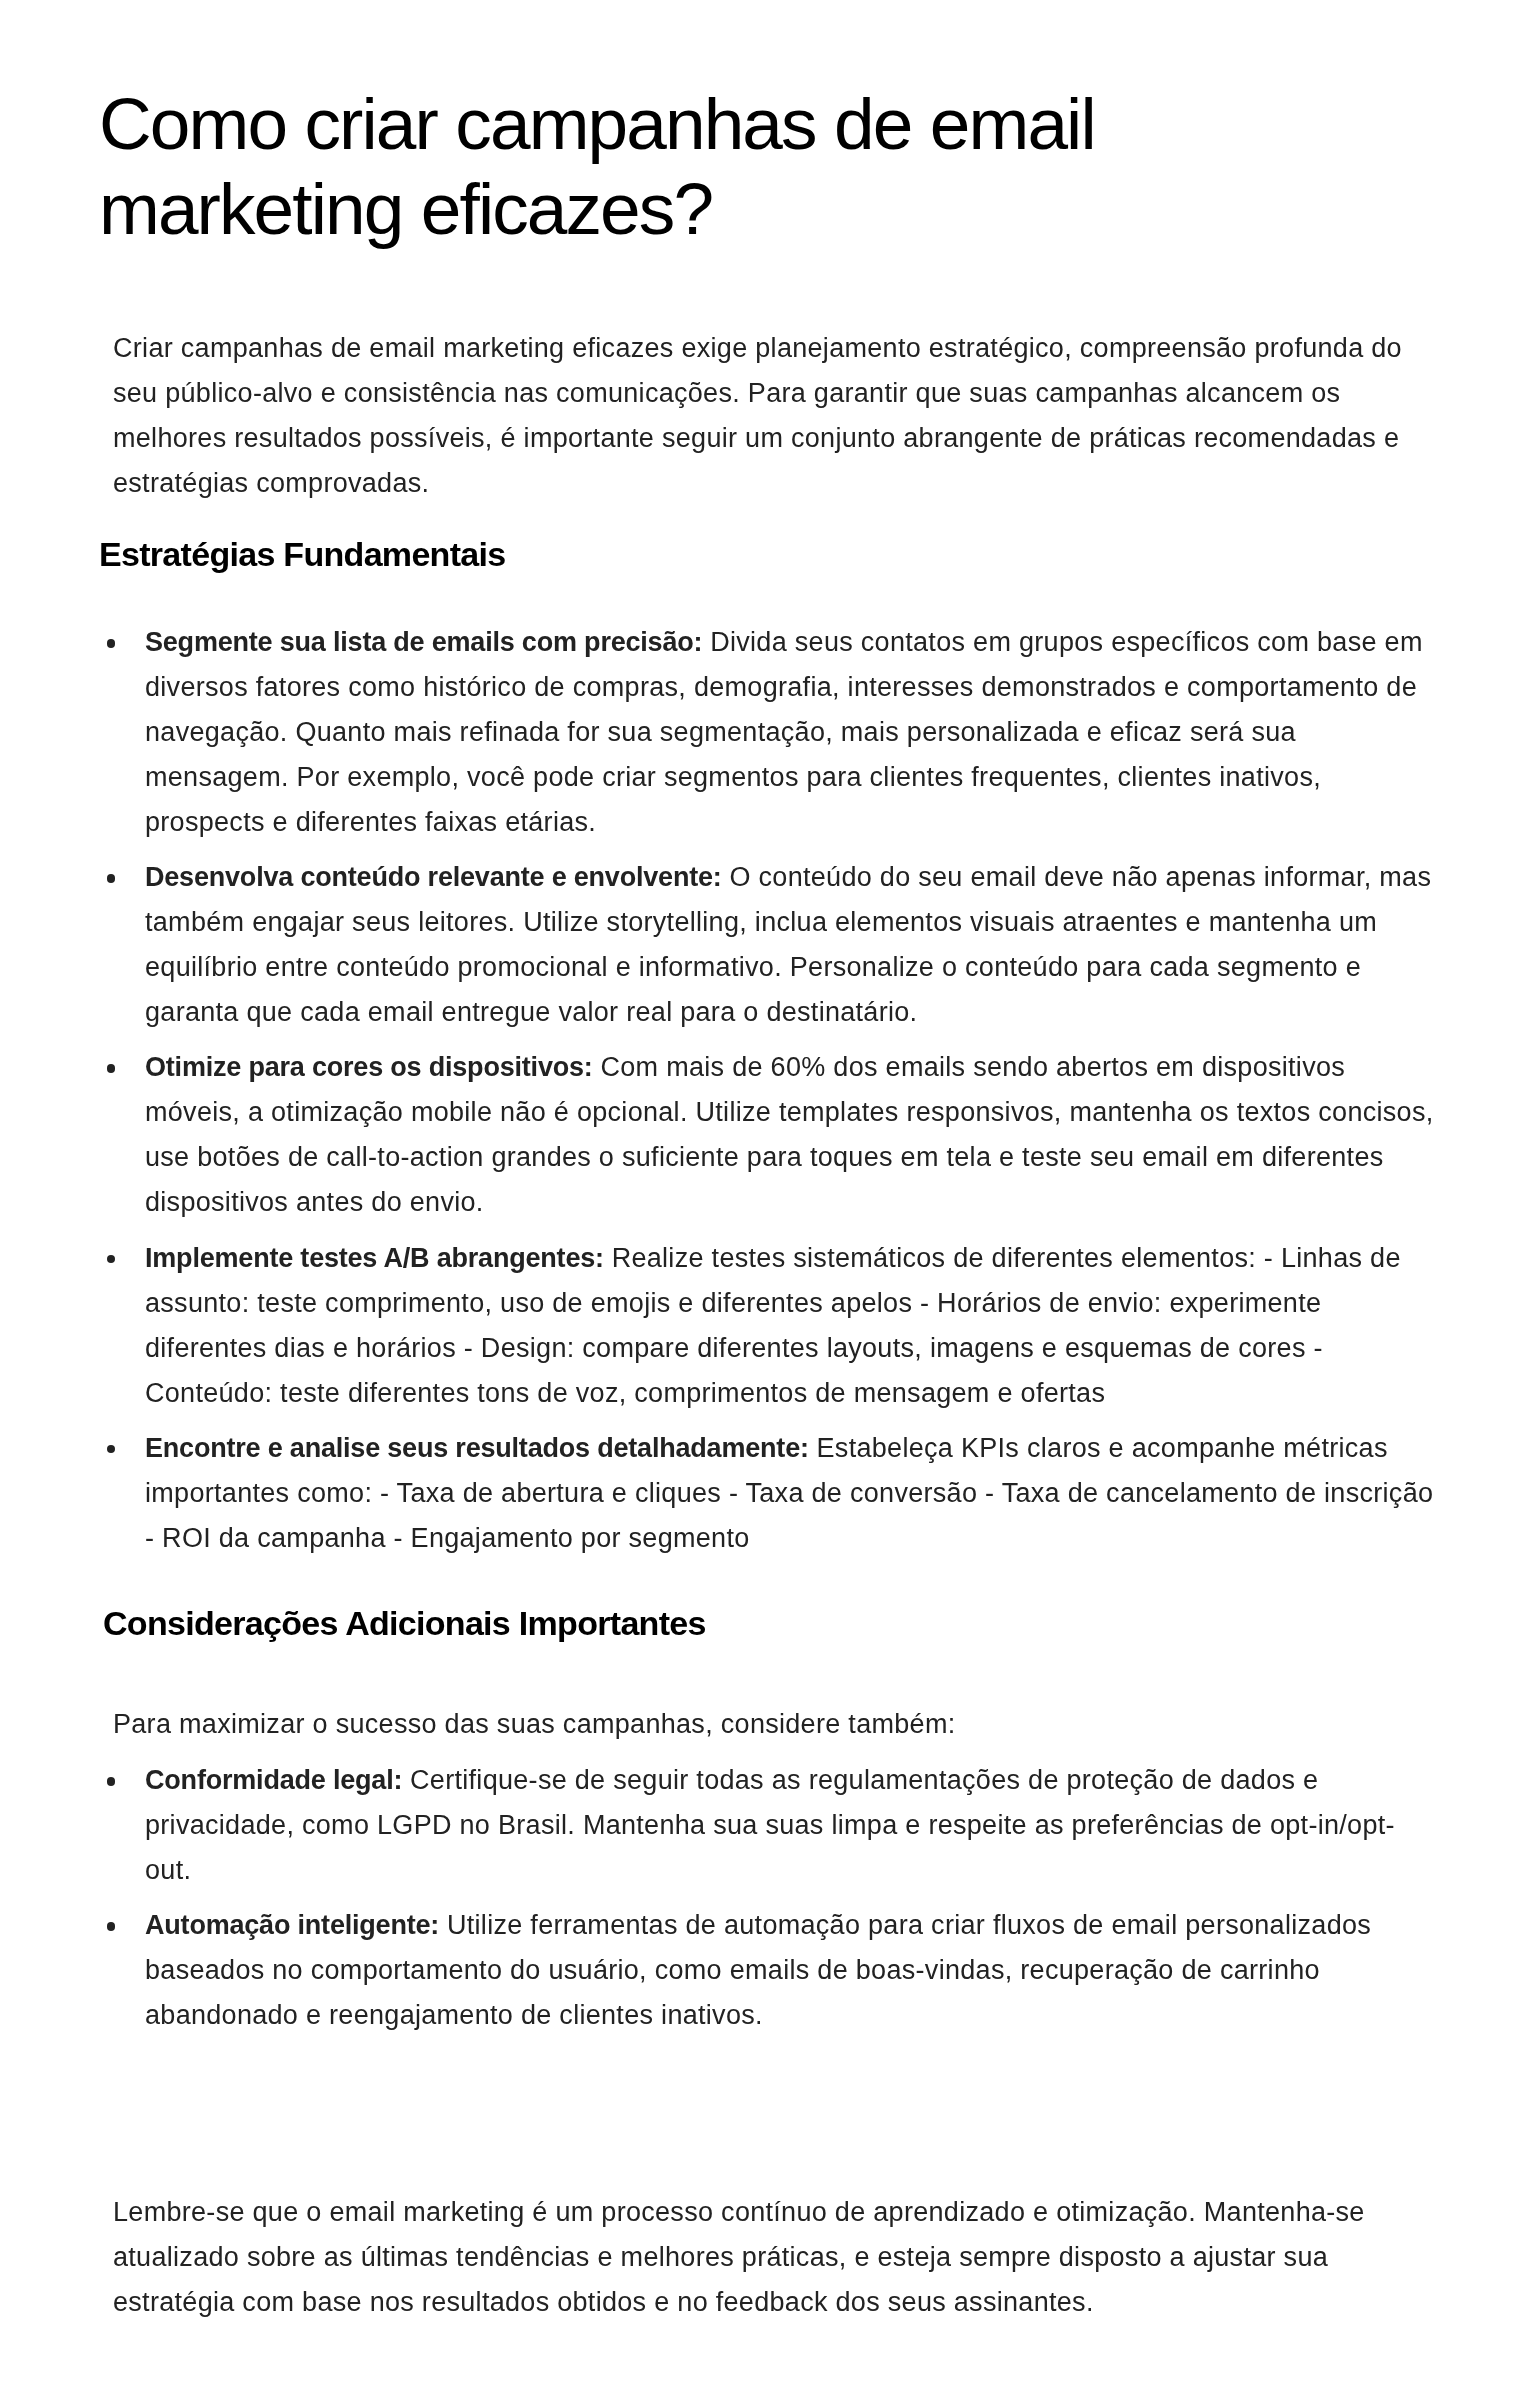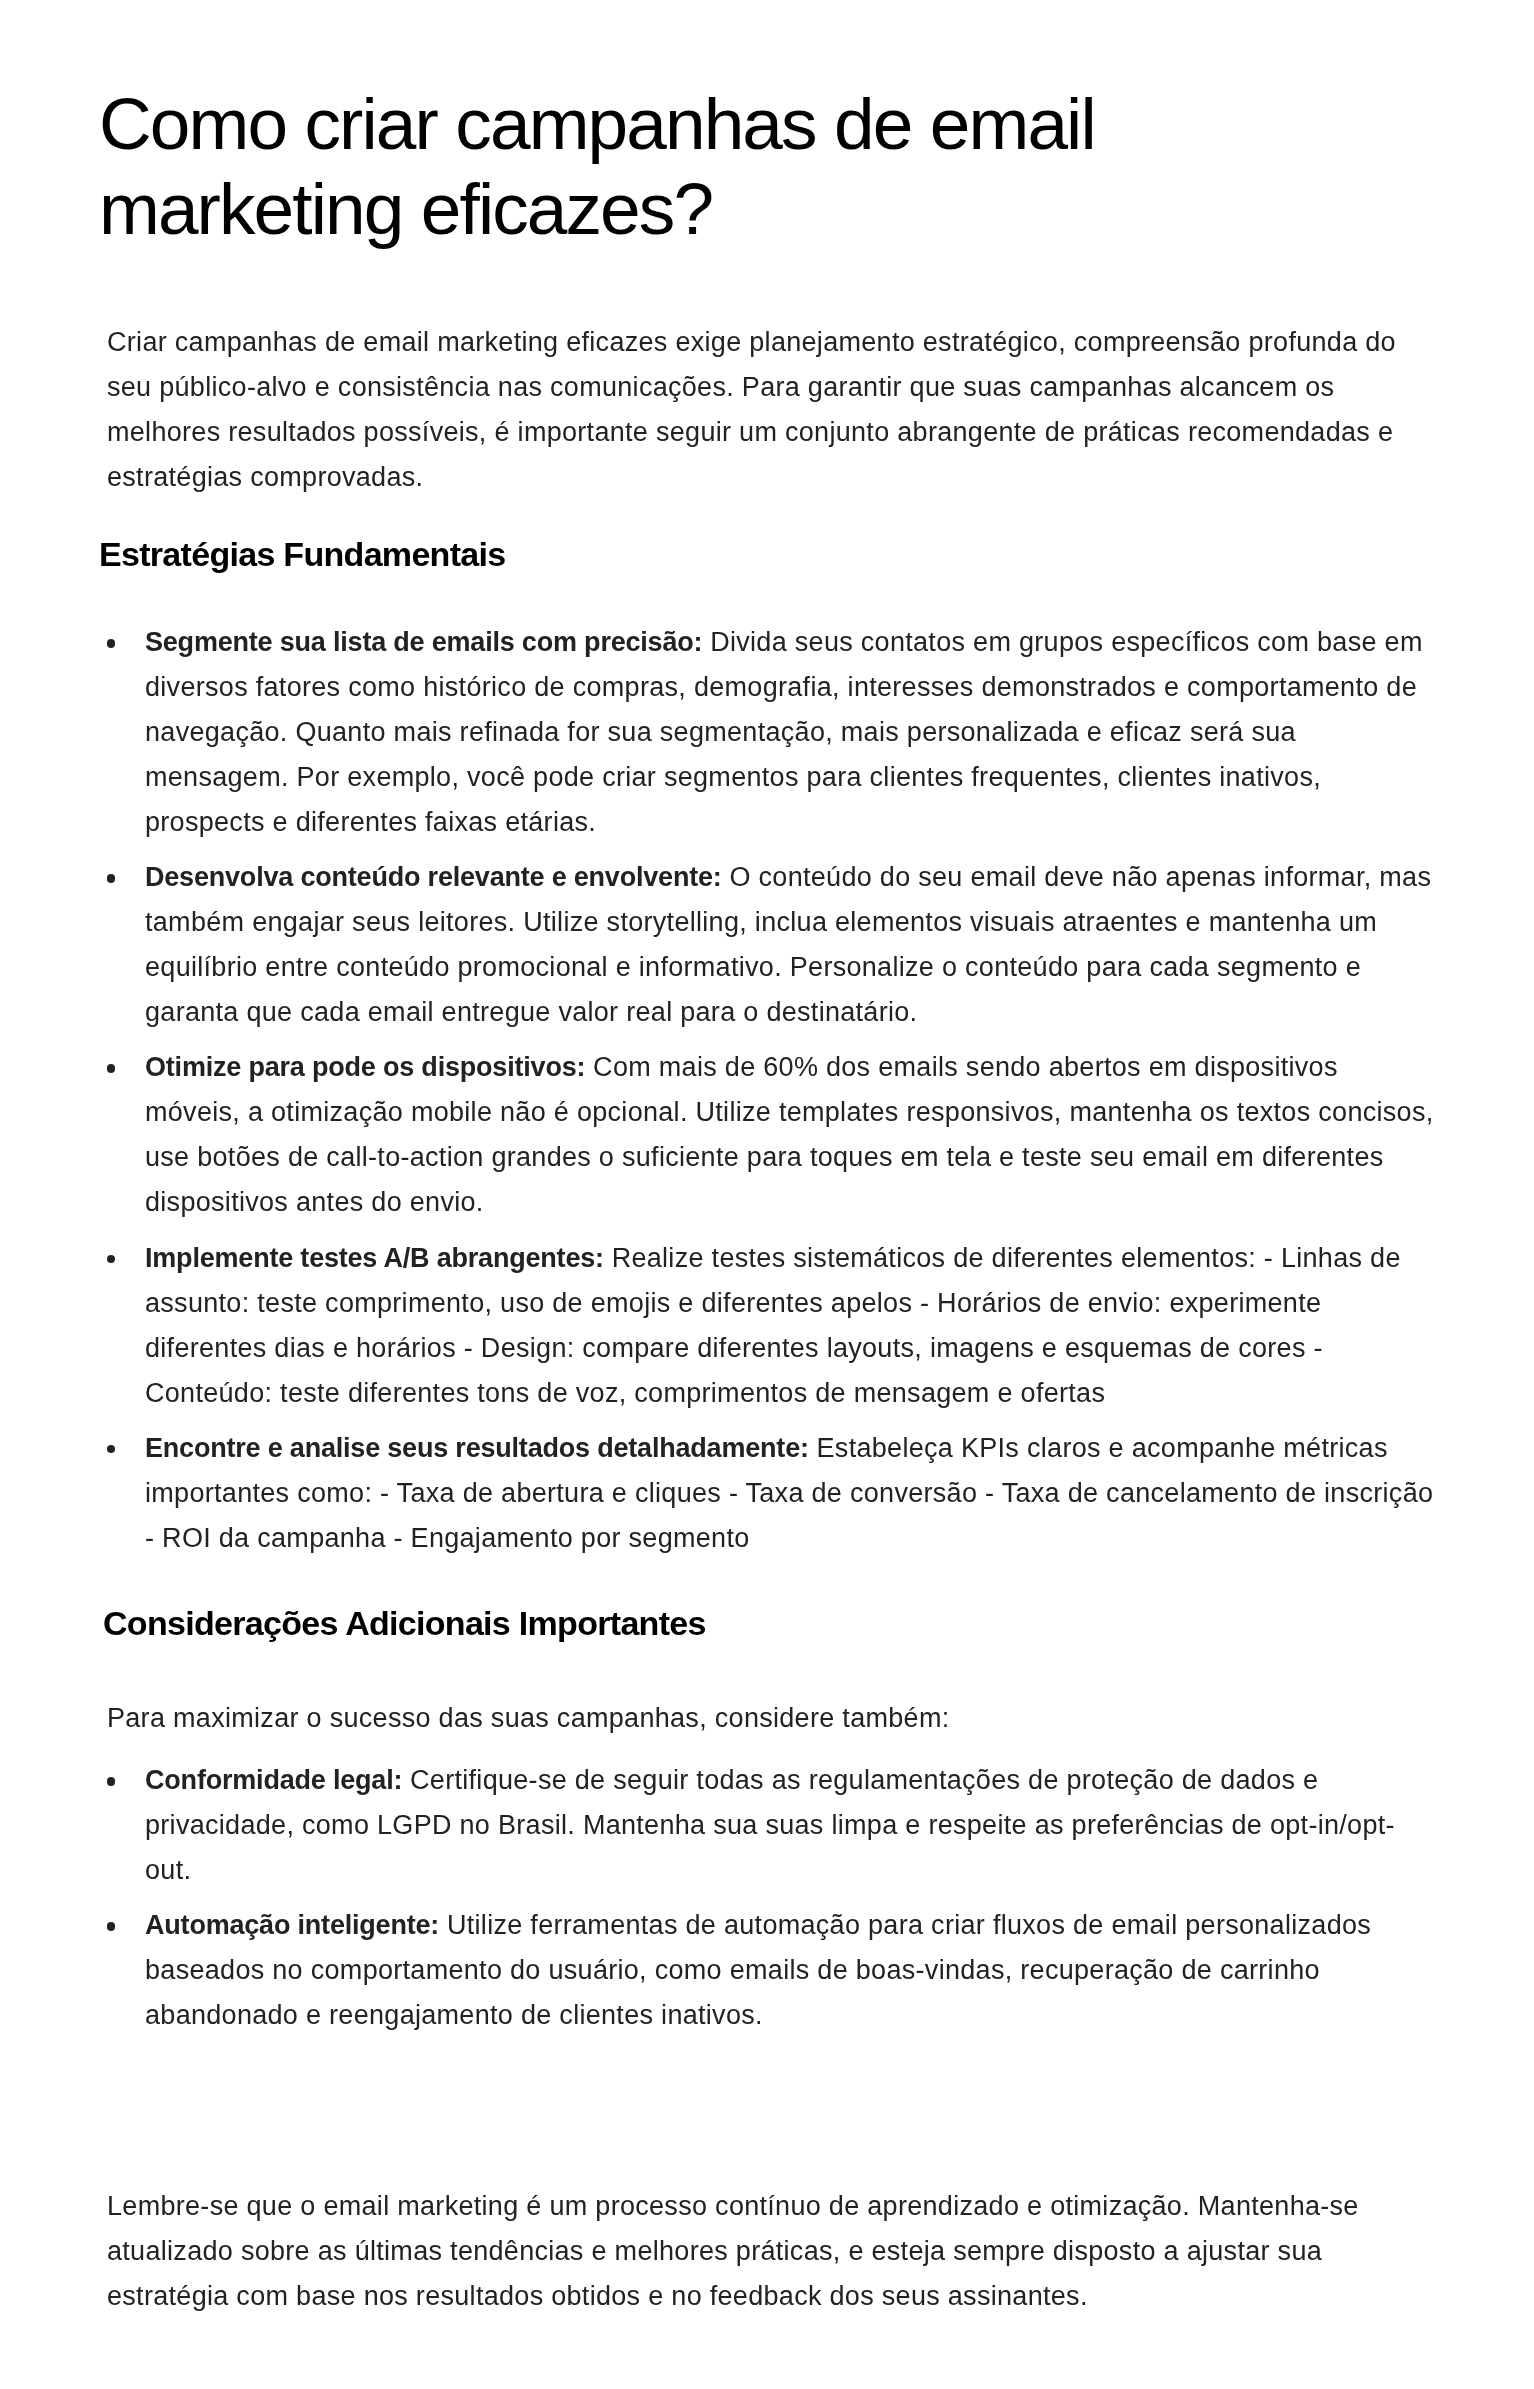--- a/index.html
+++ b/index.html
@@ -36,21 +36,21 @@
     .flow {
       position: absolute;
       left: 0;
       width: 1341px;
       font-size: 27px;
       line-height: 45px;
       letter-spacing: 0.3px;
       color: #222222;
     }
     .flow p {
-      margin: 8px;
+      margin: 14px;
     }
     h2.section-heading {
       margin: 0;
       font-size: 34px;
       line-height: 44px;
       font-weight: 700;
       letter-spacing: -0.7px;
       color: #000000;
     }
     ul.bullets {
@@ -106,21 +106,21 @@
       <li>
         <span class="bullet-dot"></span>
         <b>Segmente sua lista de emails com precisão:</b><span> Divida seus contatos em grupos específicos com base em diversos fatores como histórico de compras, demografia, interesses demonstrados e comportamento de navegação. Quanto mais refinada for sua segmentação, mais personalizada e eficaz será sua mensagem. Por exemplo, você pode criar segmentos para clientes frequentes, clientes inativos, prospects e diferentes faixas etárias.</span>
       </li>
       <li>
         <span class="bullet-dot"></span>
         <b>Desenvolva conteúdo relevante e envolvente:</b><span> O conteúdo do seu email deve não apenas informar, mas também engajar seus leitores. Utilize storytelling, inclua elementos visuais atraentes e mantenha um equilíbrio entre conteúdo promocional e informativo. Personalize o conteúdo para cada segmento e garanta que cada email entregue valor real para o destinatário.</span>
       </li>
       <li>
         <span class="bullet-dot"></span>
-        <b>Otimize para pode os dispositivos:</b><span> Com mais de 60% dos emails sendo abertos em dispositivos móveis, a otimização mobile não é opcional. Utilize templates responsivos, mantenha os textos concisos, use botões de call-to-action grandes o suficiente para toques em tela e teste seu email em diferentes dispositivos antes do envio.</span>
+        <b>Otimize para cores os dispositivos:</b><span> Com mais de 60% dos emails sendo abertos em dispositivos móveis, a otimização mobile não é opcional. Utilize templates responsivos, mantenha os textos concisos, use botões de call-to-action grandes o suficiente para toques em tela e teste seu email em diferentes dispositivos antes do envio.</span>
       </li>
       <li>
         <span class="bullet-dot"></span>
         <b>Implemente testes A/B abrangentes:</b><span> Realize testes sistemáticos de diferentes elementos: - Linhas de assunto: teste comprimento, uso de emojis e diferentes apelos - Horários de envio: experimente diferentes dias e horários - Design: compare diferentes layouts, imagens e esquemas de cores - Conteúdo: teste diferentes tons de voz, comprimentos de mensagem e ofertas</span>
       </li>
       <li>
         <span class="bullet-dot"></span>
         <b>Encontre e analise seus resultados detalhadamente:</b><span> Estabeleça KPIs claros e acompanhe métricas importantes como: - Taxa de abertura e cliques - Taxa de conversão - Taxa de cancelamento de inscrição - ROI da campanha - Engajamento por segmento</span>
       </li>
     </ul>

